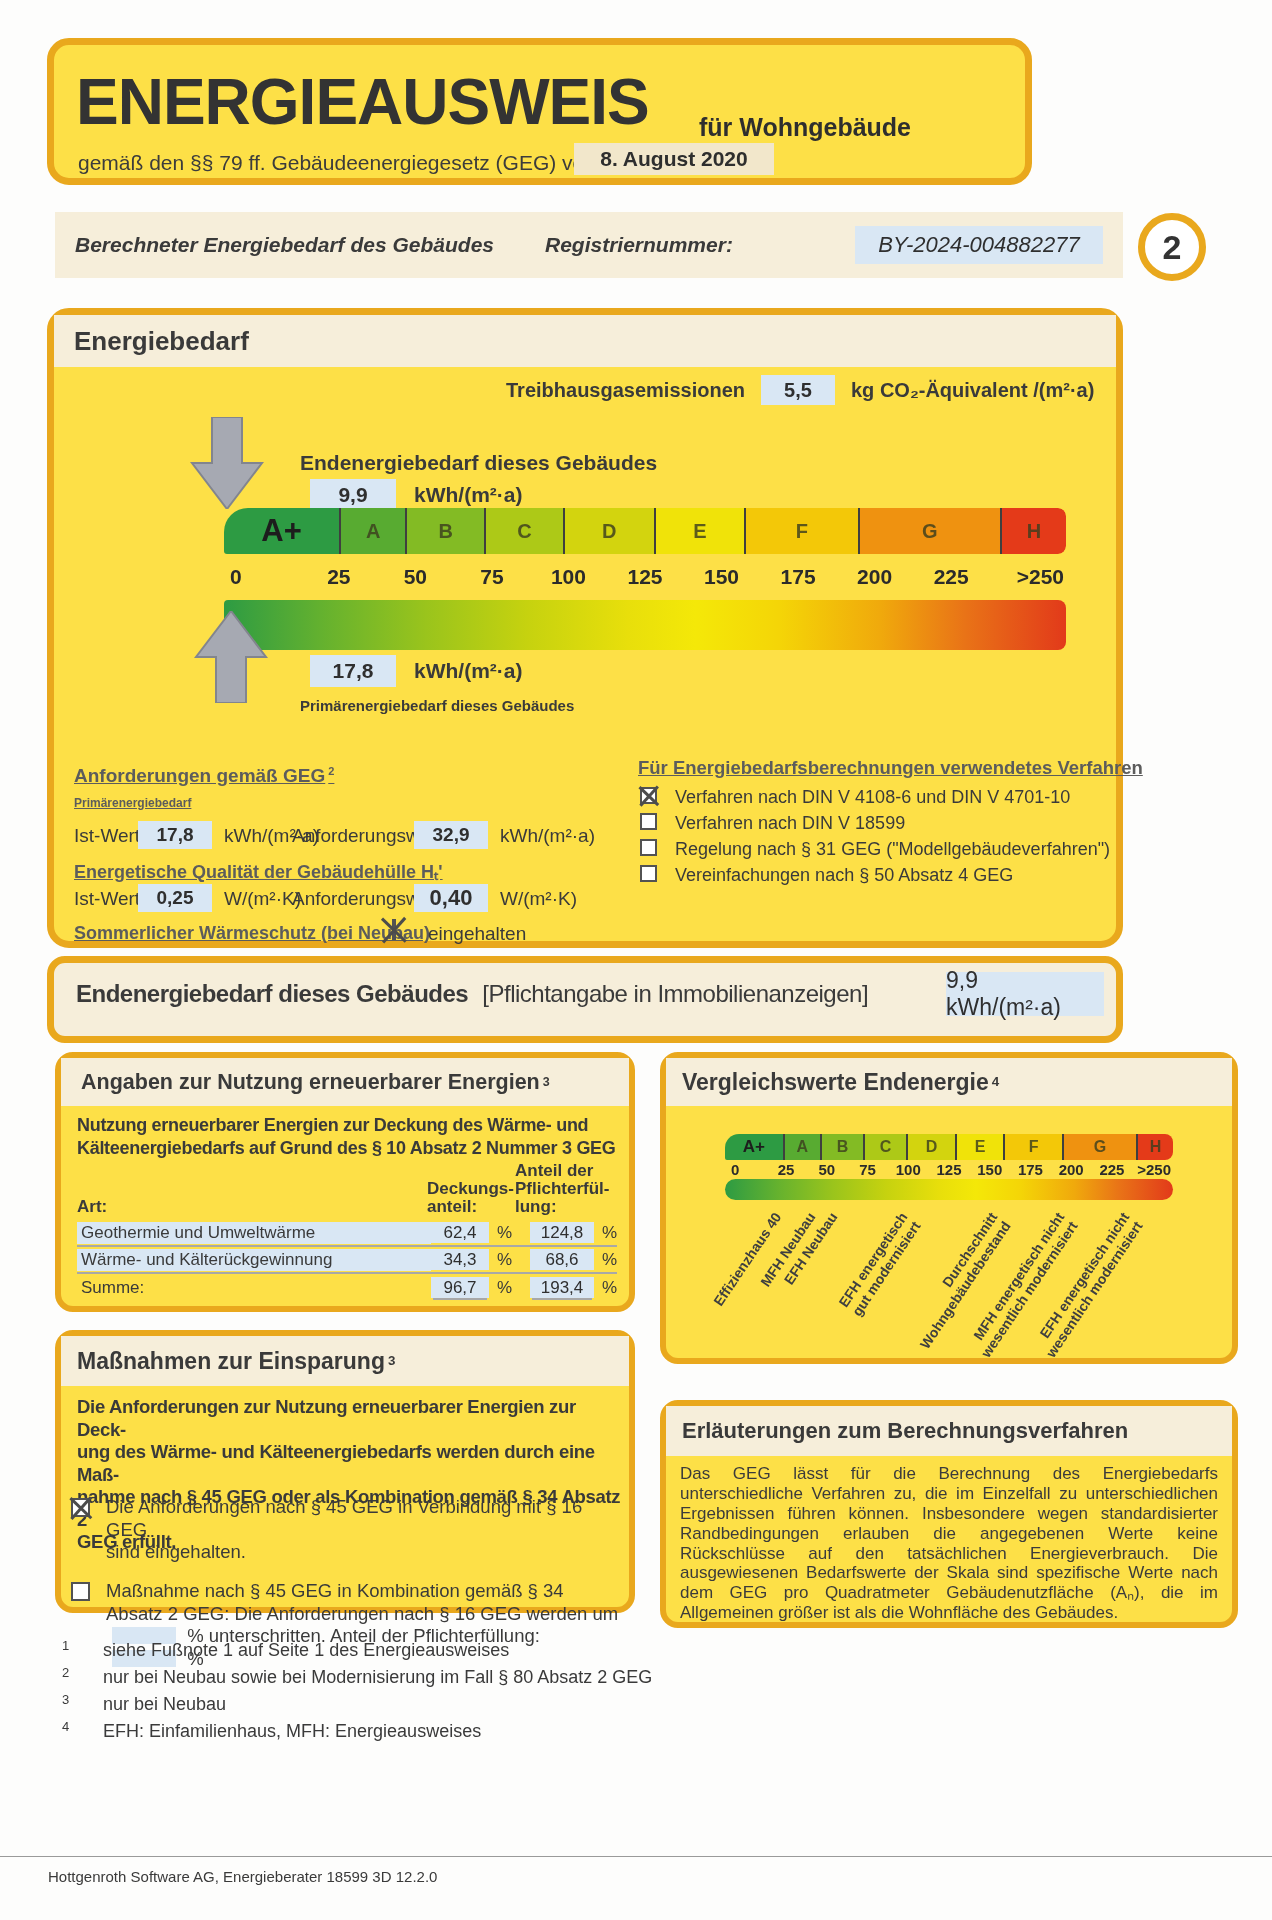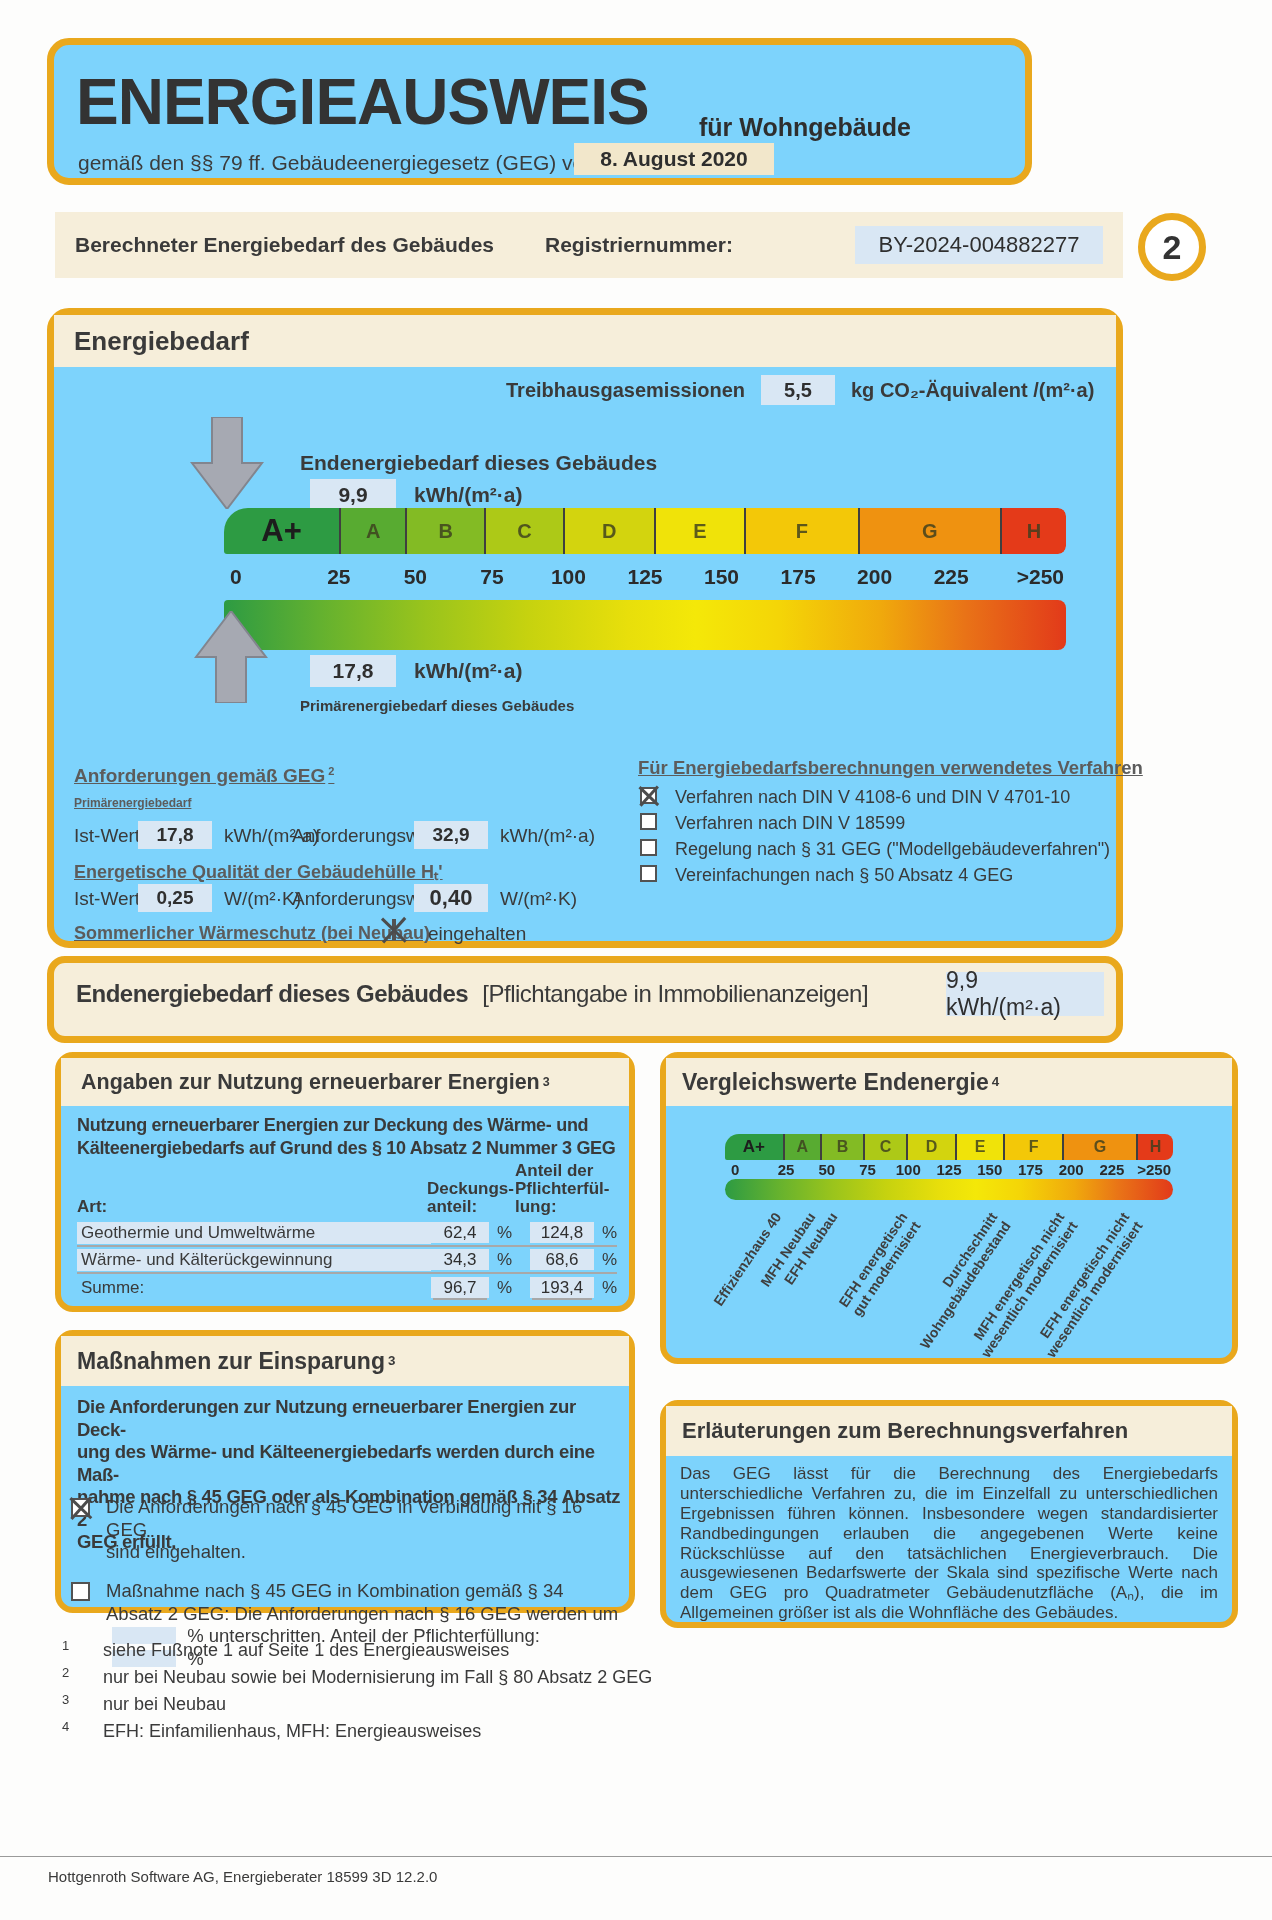--- a/index.html
+++ b/index.html
@@ -1,21 +1,21 @@
 <!DOCTYPE html>
 <html lang="de"><head>
 <meta charset="utf-8">
 <style>
   * { box-sizing: border-box; margin:0; padding:0; }
   html,body { background:#ffffff; }
   .page {
     position:relative; width:1272px; height:1920px; background:#fdfdfc;
     font-family:"Liberation Sans", sans-serif; color:#3a3a3a; overflow:hidden;
   }
-  .gold-box { position:absolute; border:7px solid #E9A81D; border-radius:22px; background:#7dd3fc; }
+  .gold-box { position:absolute; border:7px solid #E9A81D; border-radius:22px; background:#fde047; }
   .band { position:absolute; left:0; right:0; top:0; background:#F6EEDA; display:flex; align-items:center; padding-left:20px; font-weight:bold; color:#3a3a3a; }
   .sup { font-size:58%; vertical-align:super; line-height:0; margin-left:3px; }
   .val { background:#D9E7F4; display:inline-flex; align-items:center; justify-content:center; font-weight:bold; color:#2f2f2f; }
   .uh { color:#5c5c5c; font-weight:bold; text-decoration:underline; white-space:nowrap; }
   .pre { white-space:pre-line; }
   .abs { position:absolute; }
   .nw { white-space:nowrap; }
 
   
   .cb { width:19px; height:19px; border:2px solid #525252; background:#fff; position:relative; flex:0 0 19px; }
@@ -72,21 +72,21 @@
 
   <div class="gold-box" style="left:47px; top:38px; width:985px; height:147px;">
     <div class="abs nw" style="left:22px; top:20px; font-size:64px; font-weight:bold; letter-spacing:-1px; color:#333;">ENERGIEAUSWEIS</div>
     <div class="abs nw" style="left:645px; top:68px; font-size:25px; font-weight:bold; color:#2e2e2e;">für Wohngebäude</div>
     <div class="abs nw" style="left:24px; top:106px; font-size:21px; color:#3c3c3c;">
       <span>gemäß den §§ 79 ff. Gebäudeenergiegesetz (GEG) vom</span><span class="sup">1</span>
     </div>
     <div class="abs" style="left:520px; top:98px; width:200px; height:32px; background:#F2E7CB; display:flex; align-items:center; justify-content:center; font-size:21px; font-weight:bold; color:#2e2e2e;">8. August 2020</div>
   </div>
 
-  <div class="abs" style="left:55px; top:212px; width:1068px; height:66px; background:#F6EEDA;">
+  <div class="abs" style="left:55px; top:212px; width:1068px; height:66px; background:#F6EEDA;font-style:italic;">
     <div class="abs nw" style="left:20px; top:21px; font-size:21px; font-weight:bold;">Berechneter Energiebedarf des Gebäudes</div>
     <div class="abs nw" style="left:490px; top:21px; font-size:21px; font-weight:bold;">Registriernummer:</div>
     <div class="abs" style="left:800px; top:14px; width:248px; height:38px; background:#D9E7F4; display:flex; align-items:center; justify-content:center; font-size:22px; color:#2f2f2f;">BY-2024-004882277</div>
   </div>
   <div class="abs" style="left:1138px; top:213px; width:68px; height:68px; border-radius:50%; border:7px solid #E9A81D; background:#fff; display:flex; align-items:center; justify-content:center; font-size:34px; font-weight:bold; color:#333;">2</div>
 
   <div class="gold-box" style="left:47px; top:308px; width:1076px; height:640px;">
     <div class="band" style="height:52px; font-size:26px;">
       <span>Energiebedarf</span>
     </div>

